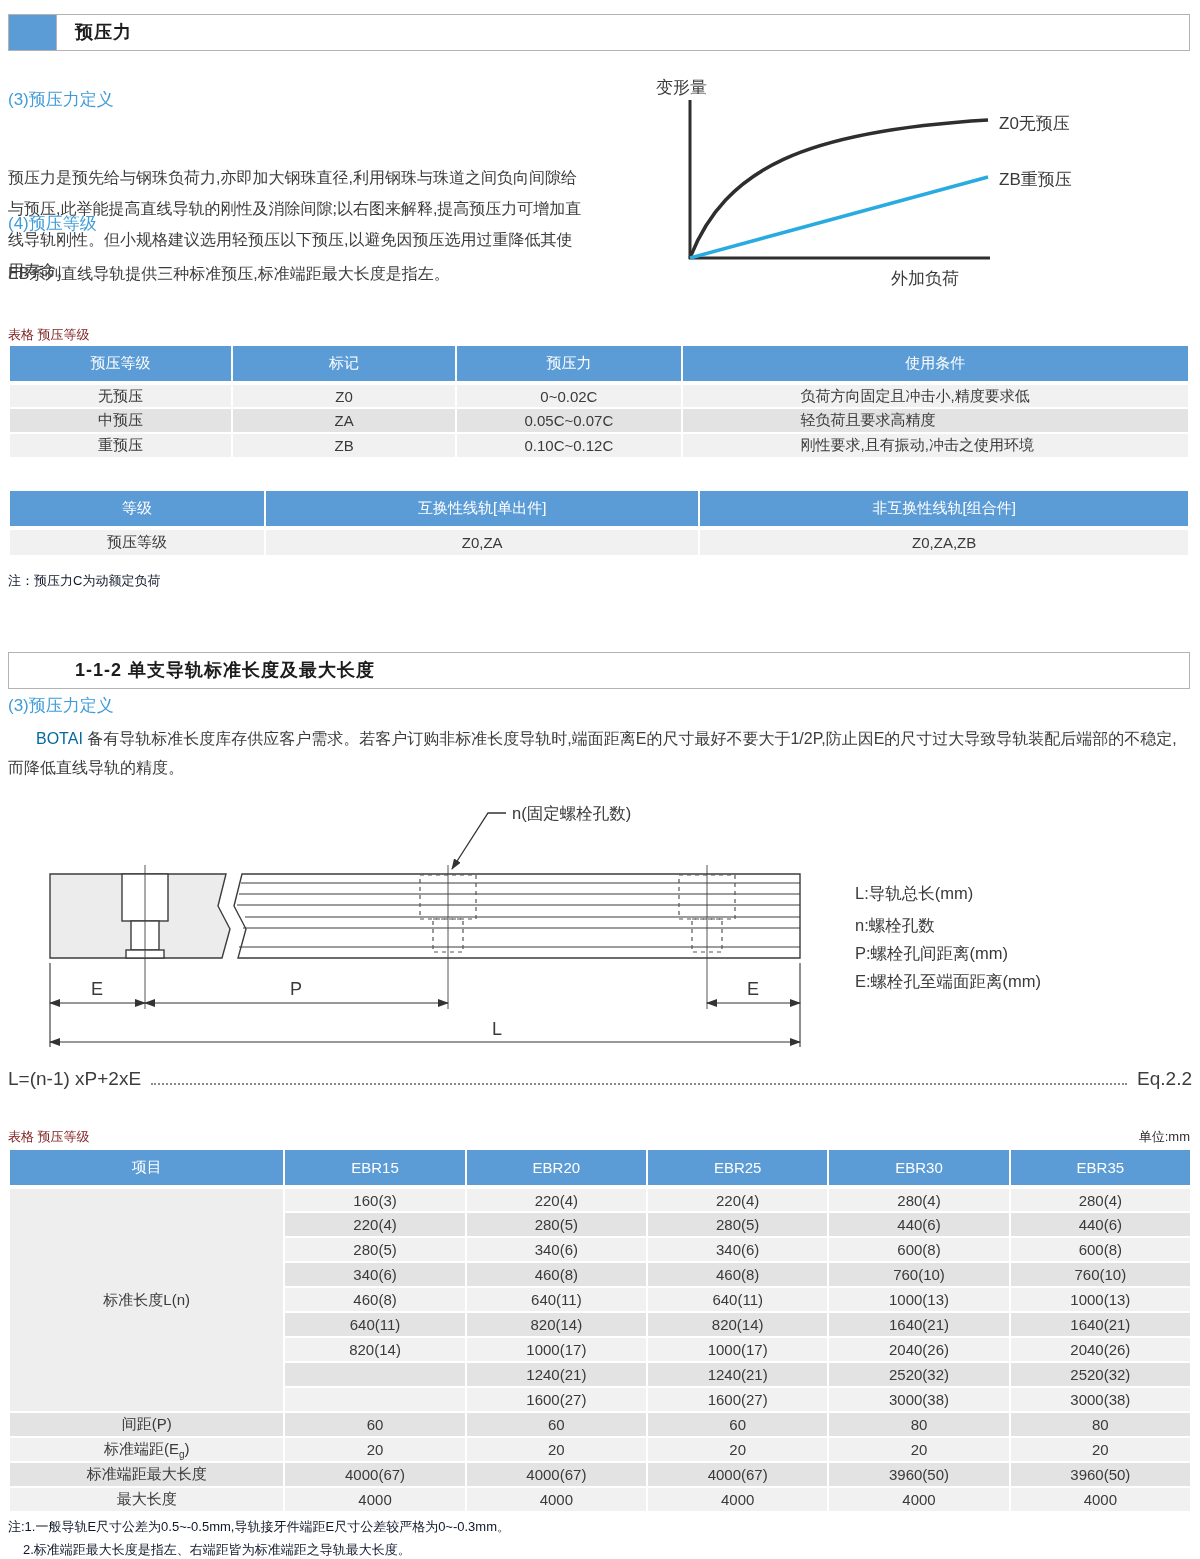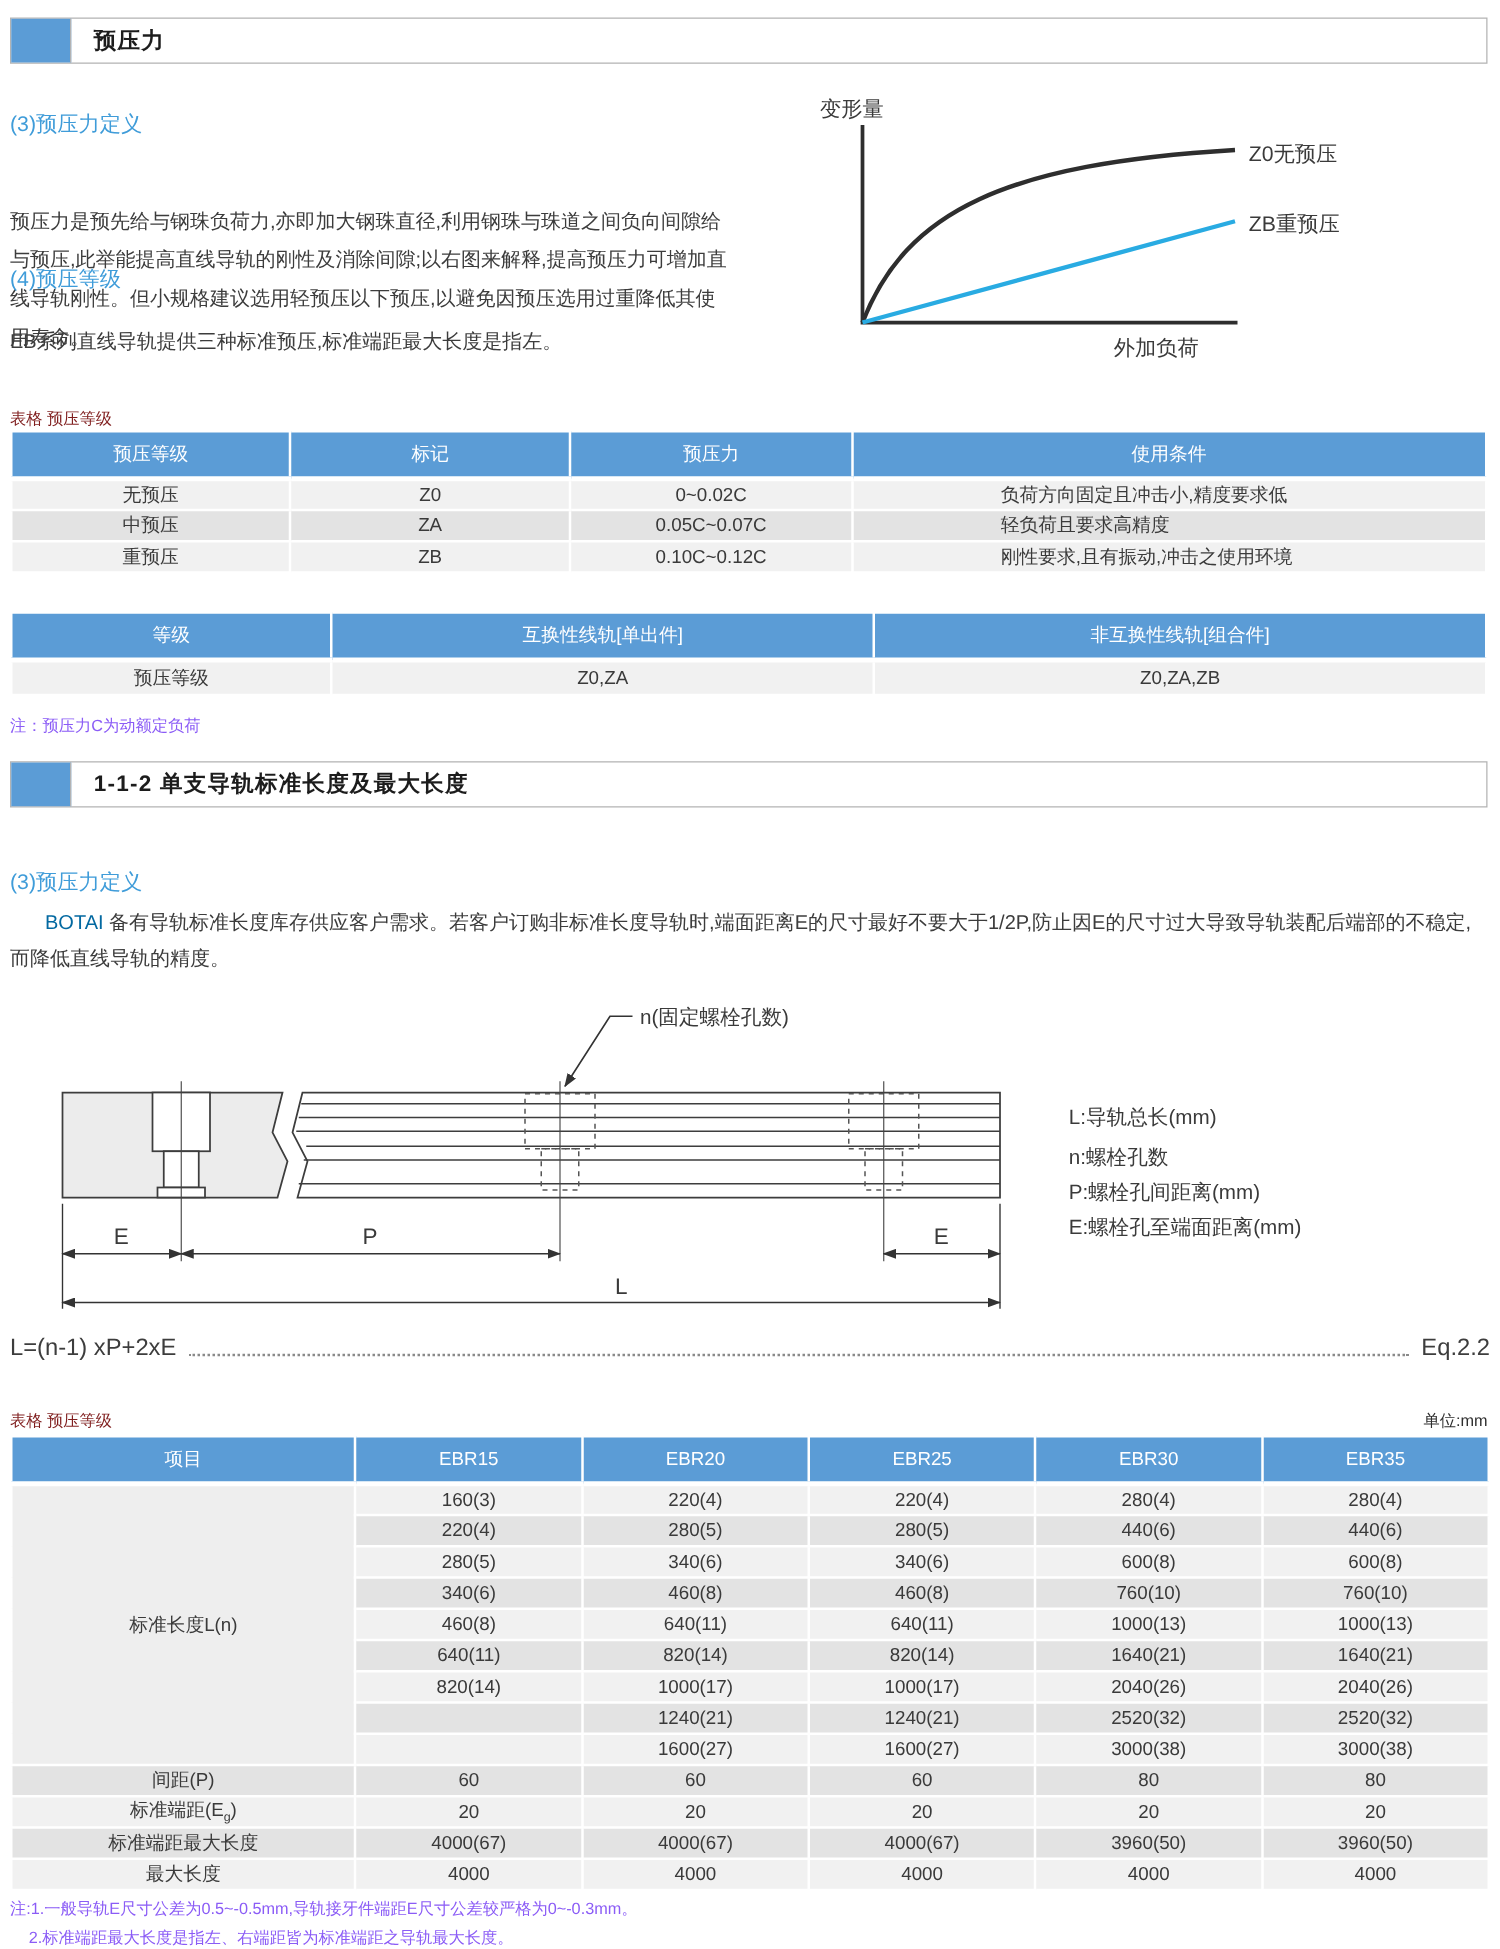--- a/index.html
+++ b/index.html
@@ -34,21 +34,21 @@
   }
   td {
     font-size:15px; color:#3a3a3a; text-align:center; height:25px;
     border:2px solid #fff; padding:1px 2px;
   }
   tr.rl td { background:#f1f1f1; }
   tr.rd td { background:#e3e3e3; }
   td.cond { text-align:left; padding-left:118px; }
   td.mergelbl { background:#eeeeee !important; }
   .t2 td { height:28px; }
-  .note { position:absolute; left:8px; font-size:13px; color:#8b5cf6; }
+  .note { position:absolute; left:8px; font-size:13px; color:#0f172a; }
   sub { font-size:10px; }
   
   svg text { font-family:"Liberation Sans","DejaVu Sans",sans-serif; fill:#3a3a3a; }
   .axis { fill:none; stroke:#2e2e2e; stroke-width:3; }
   .z0curve { fill:none; stroke:#2e2e2e; stroke-width:3.5; }
   .zbline { fill:none; stroke:#29abe2; stroke-width:3.5; }
   .draw { fill:#fff; stroke:#3d3d3d; stroke-width:1.4; }
   .drawfill { fill:#ececec; stroke:#3d3d3d; stroke-width:1.4; }
   .groove { stroke:#3d3d3d; stroke-width:1.1; }
   .hidden-ln { fill:none; stroke:#555; stroke-width:1.2; stroke-dasharray:4,4; }
@@ -144,21 +144,21 @@
         <tr class="rl">
           <td>预压等级</td>
           <td>Z0,ZA</td>
           <td>Z0,ZA,ZB</td>
         </tr>
       </tbody>
     </table>
   </div>
   <div class="note" style="top:572px;">注：预压力C为动额定负荷</div>
 
-  <div class="secbar" style="top:609px;">
+  <div class="secbar" style="top:652px;align-items:center;">
     <div class="sq"></div>
     <div class="sectitle">1-1-2 单支导轨标准长度及最大长度</div>
   </div>
 
   <div class="subT" style="top:694px;">(3)预压力定义</div>
   <div class="para" style="top:724px; width:1184px; line-height:29px;">
     <span class="brand">BOTAI</span><span> 备有导轨标准长度库存供应客户需求。若客户订购非标准长度导轨时,端面距离E的尺寸最好不要大于1/2P,防止因E的尺寸过大导致导轨装配后端部的不稳定,而降低直线导轨的精度。</span>
   </div>
 
   <svg class="abs" style="left:0; top:795px;" width="1200" height="265" viewBox="0 0 1200 265">

